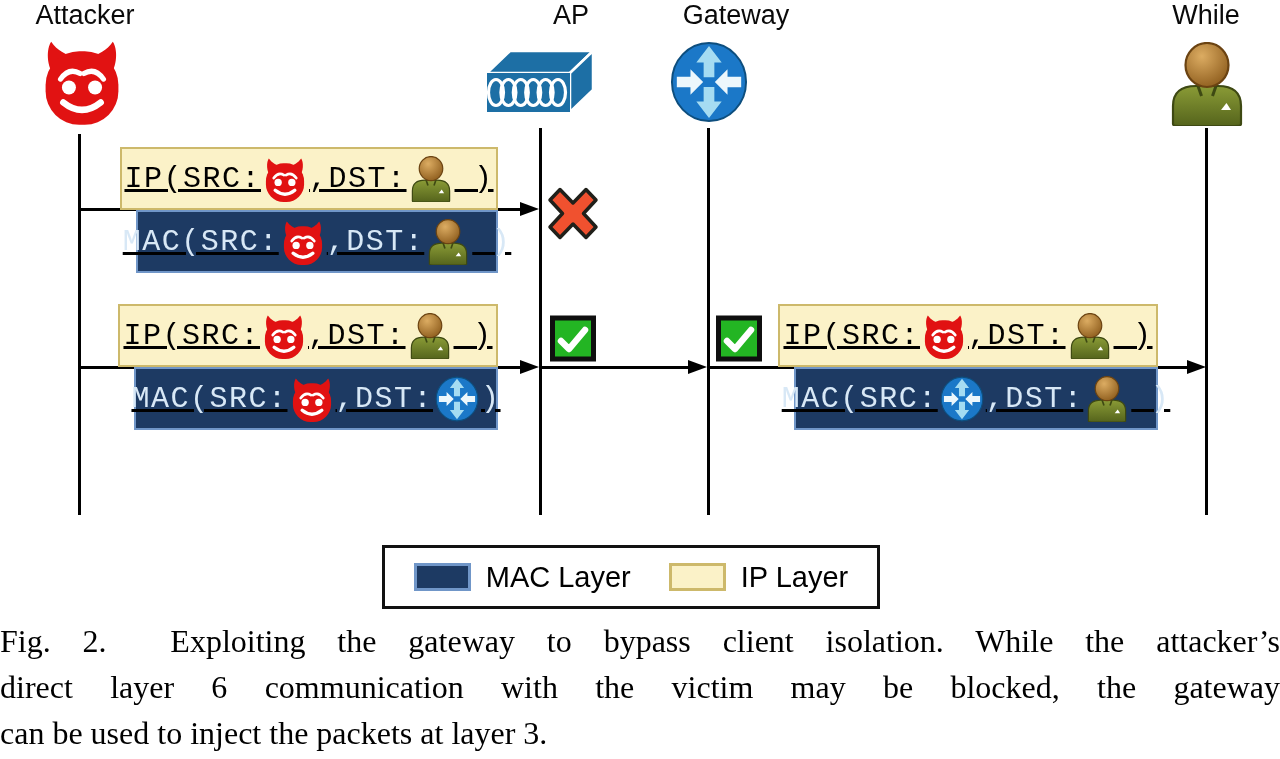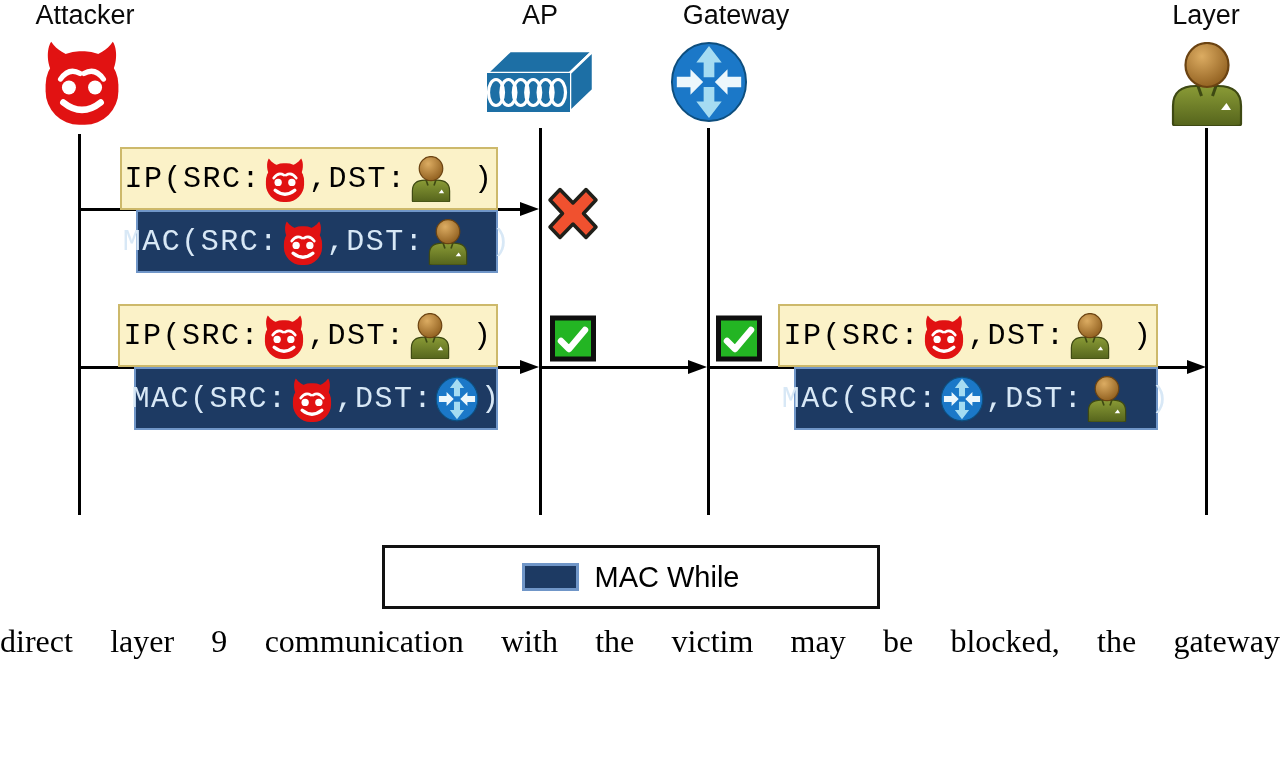--- a/index.html
+++ b/index.html
@@ -13,21 +13,21 @@
   .ic-ap{left:483px;top:46px;width:114px;height:74px;}
   .ic-gateway{left:670px;top:40px;width:78px;height:84px;}
   .ic-victim{left:1168px;top:42px;width:78px;height:84px;}
   .actor-icon svg,.pk-icon svg,.verdict svg{display:block;width:100%;height:100%;}
   
   .vline{position:absolute;width:2.5px;background:#000;}
   .hline{position:absolute;height:2.5px;background:#000;}
   .ah{position:absolute;width:0;height:0;border-top:7px solid transparent;
       border-bottom:7px solid transparent;border-left:19px solid #000;}
   
-  .packet{position:absolute;display:flex;flex-direction:column;}
+  .packet{position:absolute;display:flex;flex-direction:column;text-decoration:underline;}
   .layer{height:63px;box-sizing:border-box;display:flex;align-items:center;justify-content:center;}
   .layer.ip{background:var(--ip_fill,#FBF2C8);border:2.5px solid var(--ip_border,#CDB96B);color:#000;}
   .layer.mac{background:var(--mac_fill,#1D3A63);border:2.5px solid var(--mac_border,#7096C8);color:var(--mac_text,#D8E8F6);margin-left:16px;}
   .pk-text{font-family:"Liberation Mono",monospace;font-size:30px;letter-spacing:1.5px;white-space:pre;line-height:1;}
   .pk-icon{width:46px;height:46px;flex:0 0 auto;margin:0 1px;}
   .verdict{position:absolute;}
   .v-cross{left:547px;top:186px;width:52px;height:55px;}
   .v-check1{left:550px;top:315px;width:46px;height:47px;}
   .v-check2{left:716px;top:315px;width:46px;height:47px;}
   
@@ -43,23 +43,23 @@
            font-size:32px;color:#000;line-height:46px;}
   .cap-line{width:100%;}
   .cap-just{text-align:justify;text-align-last:justify;}
 </style>
 </head>
 <body>
 
 <div class="stage">
 
   <div class="actor-label" style="left:85px">Attacker</div>
-  <div class="actor-label" style="left:540px">AP</div>
+  <div class="actor-label" style="left:571px">AP</div>
   <div class="actor-label" style="left:736px">Gateway</div>
-  <div class="actor-label" style="left:1206px">Layer</div>
+  <div class="actor-label" style="left:1206px">While</div>
 
   <span class="actor-icon ic-attacker">
       <svg viewBox="0 0 90 94">
         <path d="M17,44 C6,31 7,12 12,5 C18,14 28,19 37,22 Z" fill="var(--devil_red,#E11212)"></path>
         <path d="M73,44 C84,31 83,12 78,5 C72,14 62,19 53,22 Z" fill="var(--devil_red,#E11212)"></path>
         <rect x="6" y="15" width="78" height="79" rx="36" fill="var(--devil_red,#E11212)"></rect>
         <path d="M22,45 Q31,32 43,39" stroke="#fff" stroke-width="5.5" fill="none" stroke-linecap="round"></path>
         <path d="M68,45 Q59,32 47,39" stroke="#fff" stroke-width="5.5" fill="none" stroke-linecap="round"></path>
         <circle cx="31" cy="54" r="7.5" fill="#fff"></circle>
         <circle cx="59" cy="54" r="7.5" fill="#fff"></circle>
@@ -351,21 +351,27 @@
   <span class="verdict v-check2">
       <svg viewBox="0 0 46 47">
         <rect x="2.5" y="3" width="41" height="41" fill="var(--check_green,#23B523)" stroke="#0F0F0F" stroke-width="5"></rect>
         <path d="M11,26 L19,34 L35,15" stroke="#fff" stroke-width="6.5" fill="none" stroke-linecap="round" stroke-linejoin="round"></path>
       </svg>
     </span>
 
   <div class="legend">
     <div class="legend-entry">
       <span class="swatch sw-mac"></span>
-      <span class="legend-label">MAC While</span>
+      <span class="legend-label">MAC Layer</span>
+    </div>
+    <div class="legend-entry">
+      <span class="swatch sw-ip"></span>
+      <span class="legend-label">IP Layer</span>
     </div>
   </div>
 
   <div class="caption">
-    <div class="cap-line cap-just">direct layer 9 communication with the victim may be blocked, the gateway</div>
+    <div class="cap-line cap-just">Fig. 2.&nbsp;&nbsp;Exploiting the gateway to bypass client isolation. While the attacker’s</div>
+    <div class="cap-line cap-just">direct layer 6 communication with the victim may be blocked, the gateway</div>
+    <div class="cap-line">can be used to inject the packets at layer 3.</div>
   </div>
 
 </div>
 
 </body></html>

